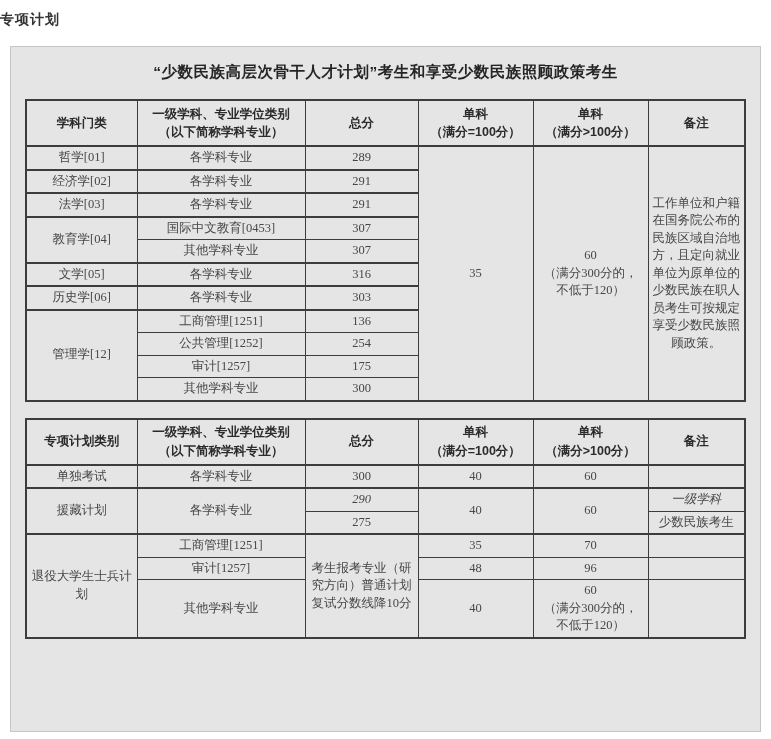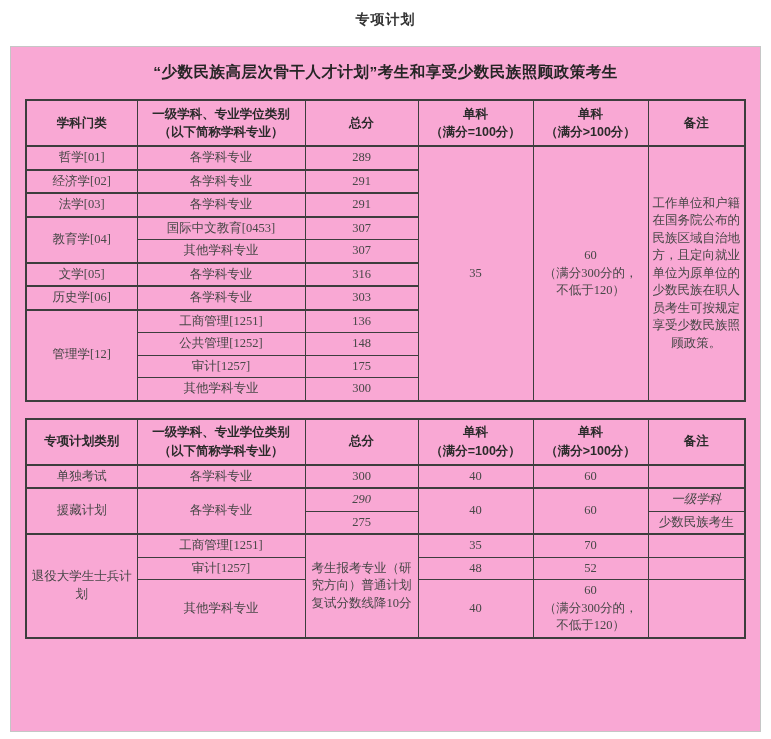--- a/index.html
+++ b/index.html
@@ -3,25 +3,25 @@
 <meta charset="utf-8">
 <style>
   * { margin:0; padding:0; box-sizing:border-box; }
   html,body { background:#ffffff; }
   body {
     width:771px; height:739px; margin:0 auto; position:relative;
     font-family:"Liberation Sans","DejaVu Sans",sans-serif;
     color:#404040;
   }
   .page-title {
-    text-align:center; font-size:14px; font-weight:bold; color:#333333;
+    text-align:left; font-size:14px; font-weight:bold; color:#333333;
     padding:11px 0 17px 0; letter-spacing:1px;
   }
   .doc-box {
-    margin:0 10px; border:1px solid #c6c6c6; background:#f9a8d4;
+    margin:0 10px; border:1px solid #c6c6c6; background:#e5e5e5;
     height:686px; overflow:hidden;
   }
   .section-title {
     text-align:center; font-weight:bold; color:#252525;
     font-size:15.5px; margin:15px 0 12px 0; letter-spacing:0.5px;
   }
   table.score-table {
     border-collapse:collapse; margin:16px auto; table-layout:fixed;
     width:719px; border:2px solid #3d3d3d;
   }
@@ -116,21 +116,21 @@
       <td>各学科专业</td>
       <td>303</td>
     </tr>
     <tr class="group-start">
       <td rowspan="4">管理学[12]</td>
       <td>工商管理[1251]</td>
       <td>136</td>
     </tr>
     <tr>
       <td>公共管理[1252]</td>
-      <td>148</td>
+      <td>254</td>
     </tr>
     <tr>
       <td>审计[1257]</td>
       <td>175</td>
     </tr>
     <tr>
       <td>其他学科专业</td>
       <td>300</td>
     </tr>
   </tbody>
@@ -182,21 +182,21 @@
       <td rowspan="3">退役大学生士兵计划</td>
       <td>工商管理[1251]</td>
       <td rowspan="3">考生报考专业（研究方向）普通计划复试分数线降10分</td>
       <td>35</td>
       <td>70</td>
       <td></td>
     </tr>
     <tr>
       <td>审计[1257]</td>
       <td>48</td>
-      <td>52</td>
+      <td>96</td>
       <td></td>
     </tr>
     <tr class="tall">
       <td>其他学科专业</td>
       <td>40</td>
       <td class="pre">60
 （满分300分的，
 不低于120）</td>
       <td></td>
     </tr>

